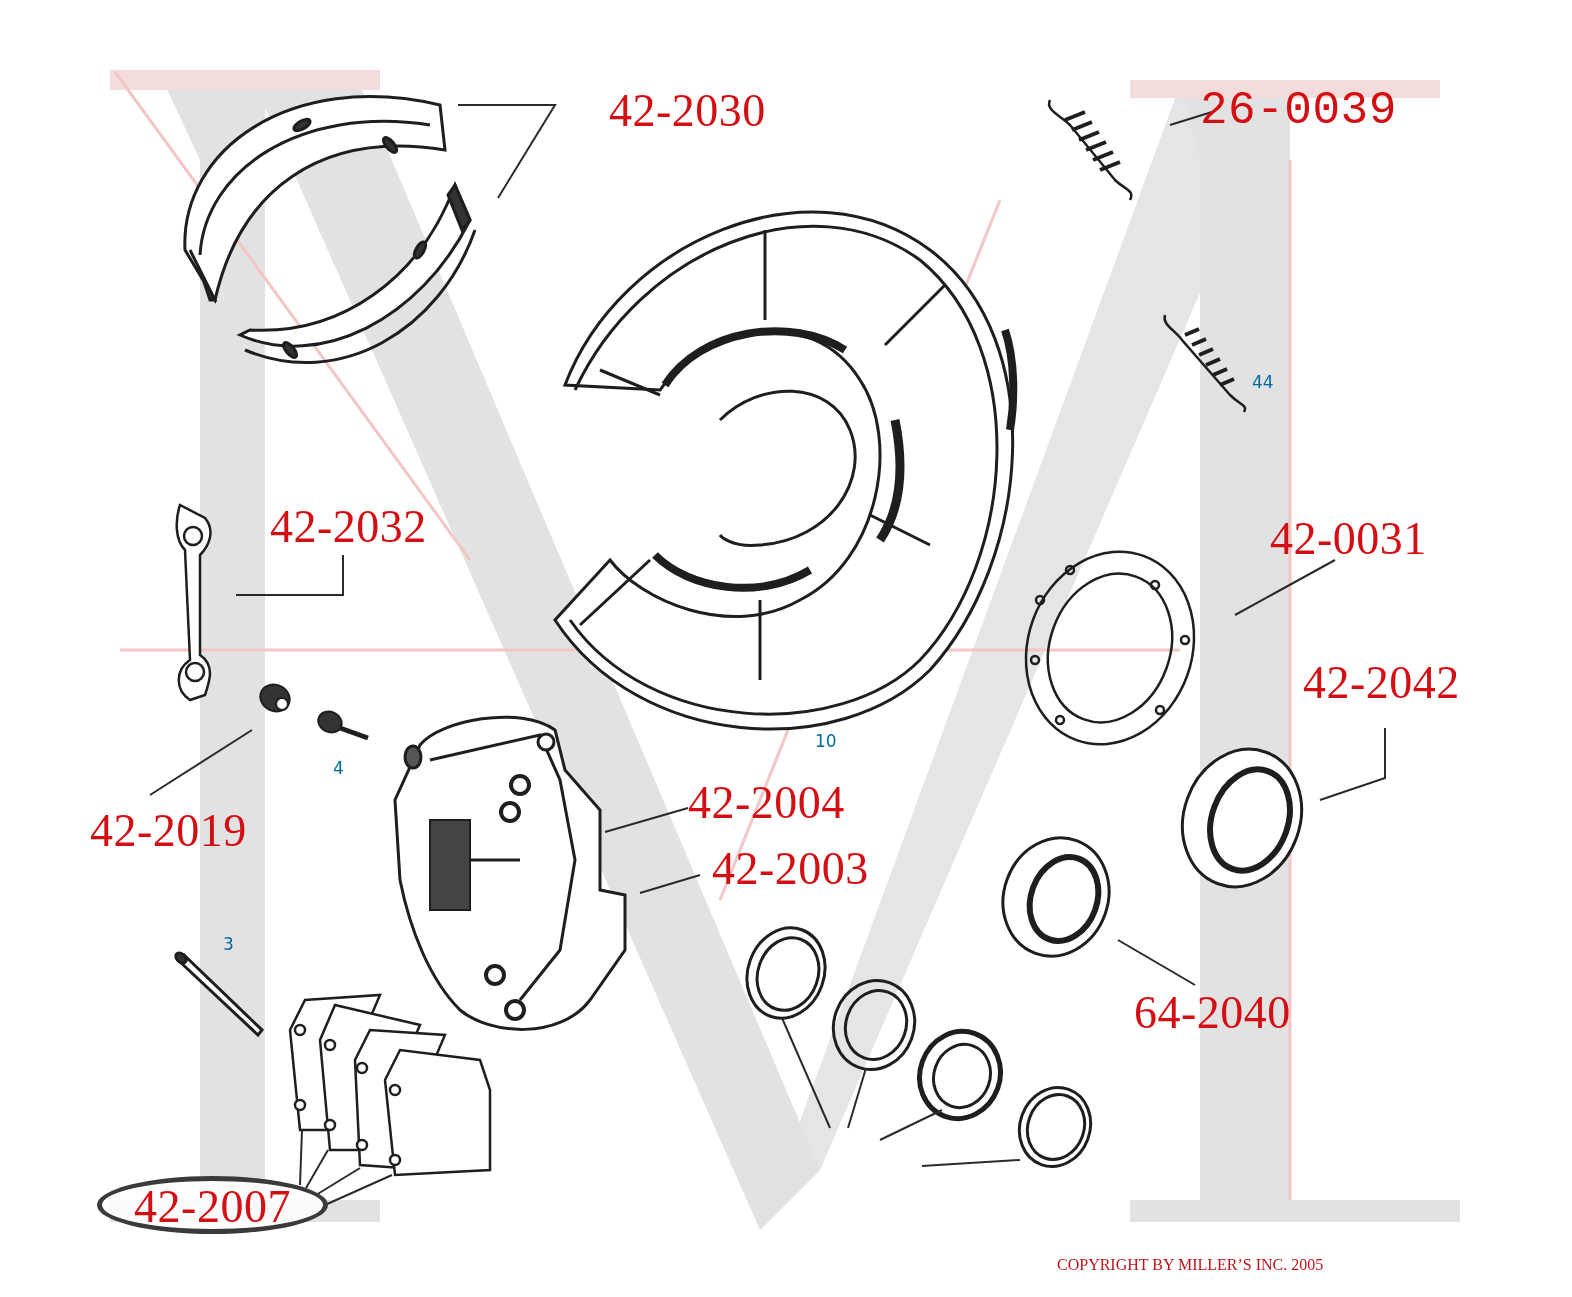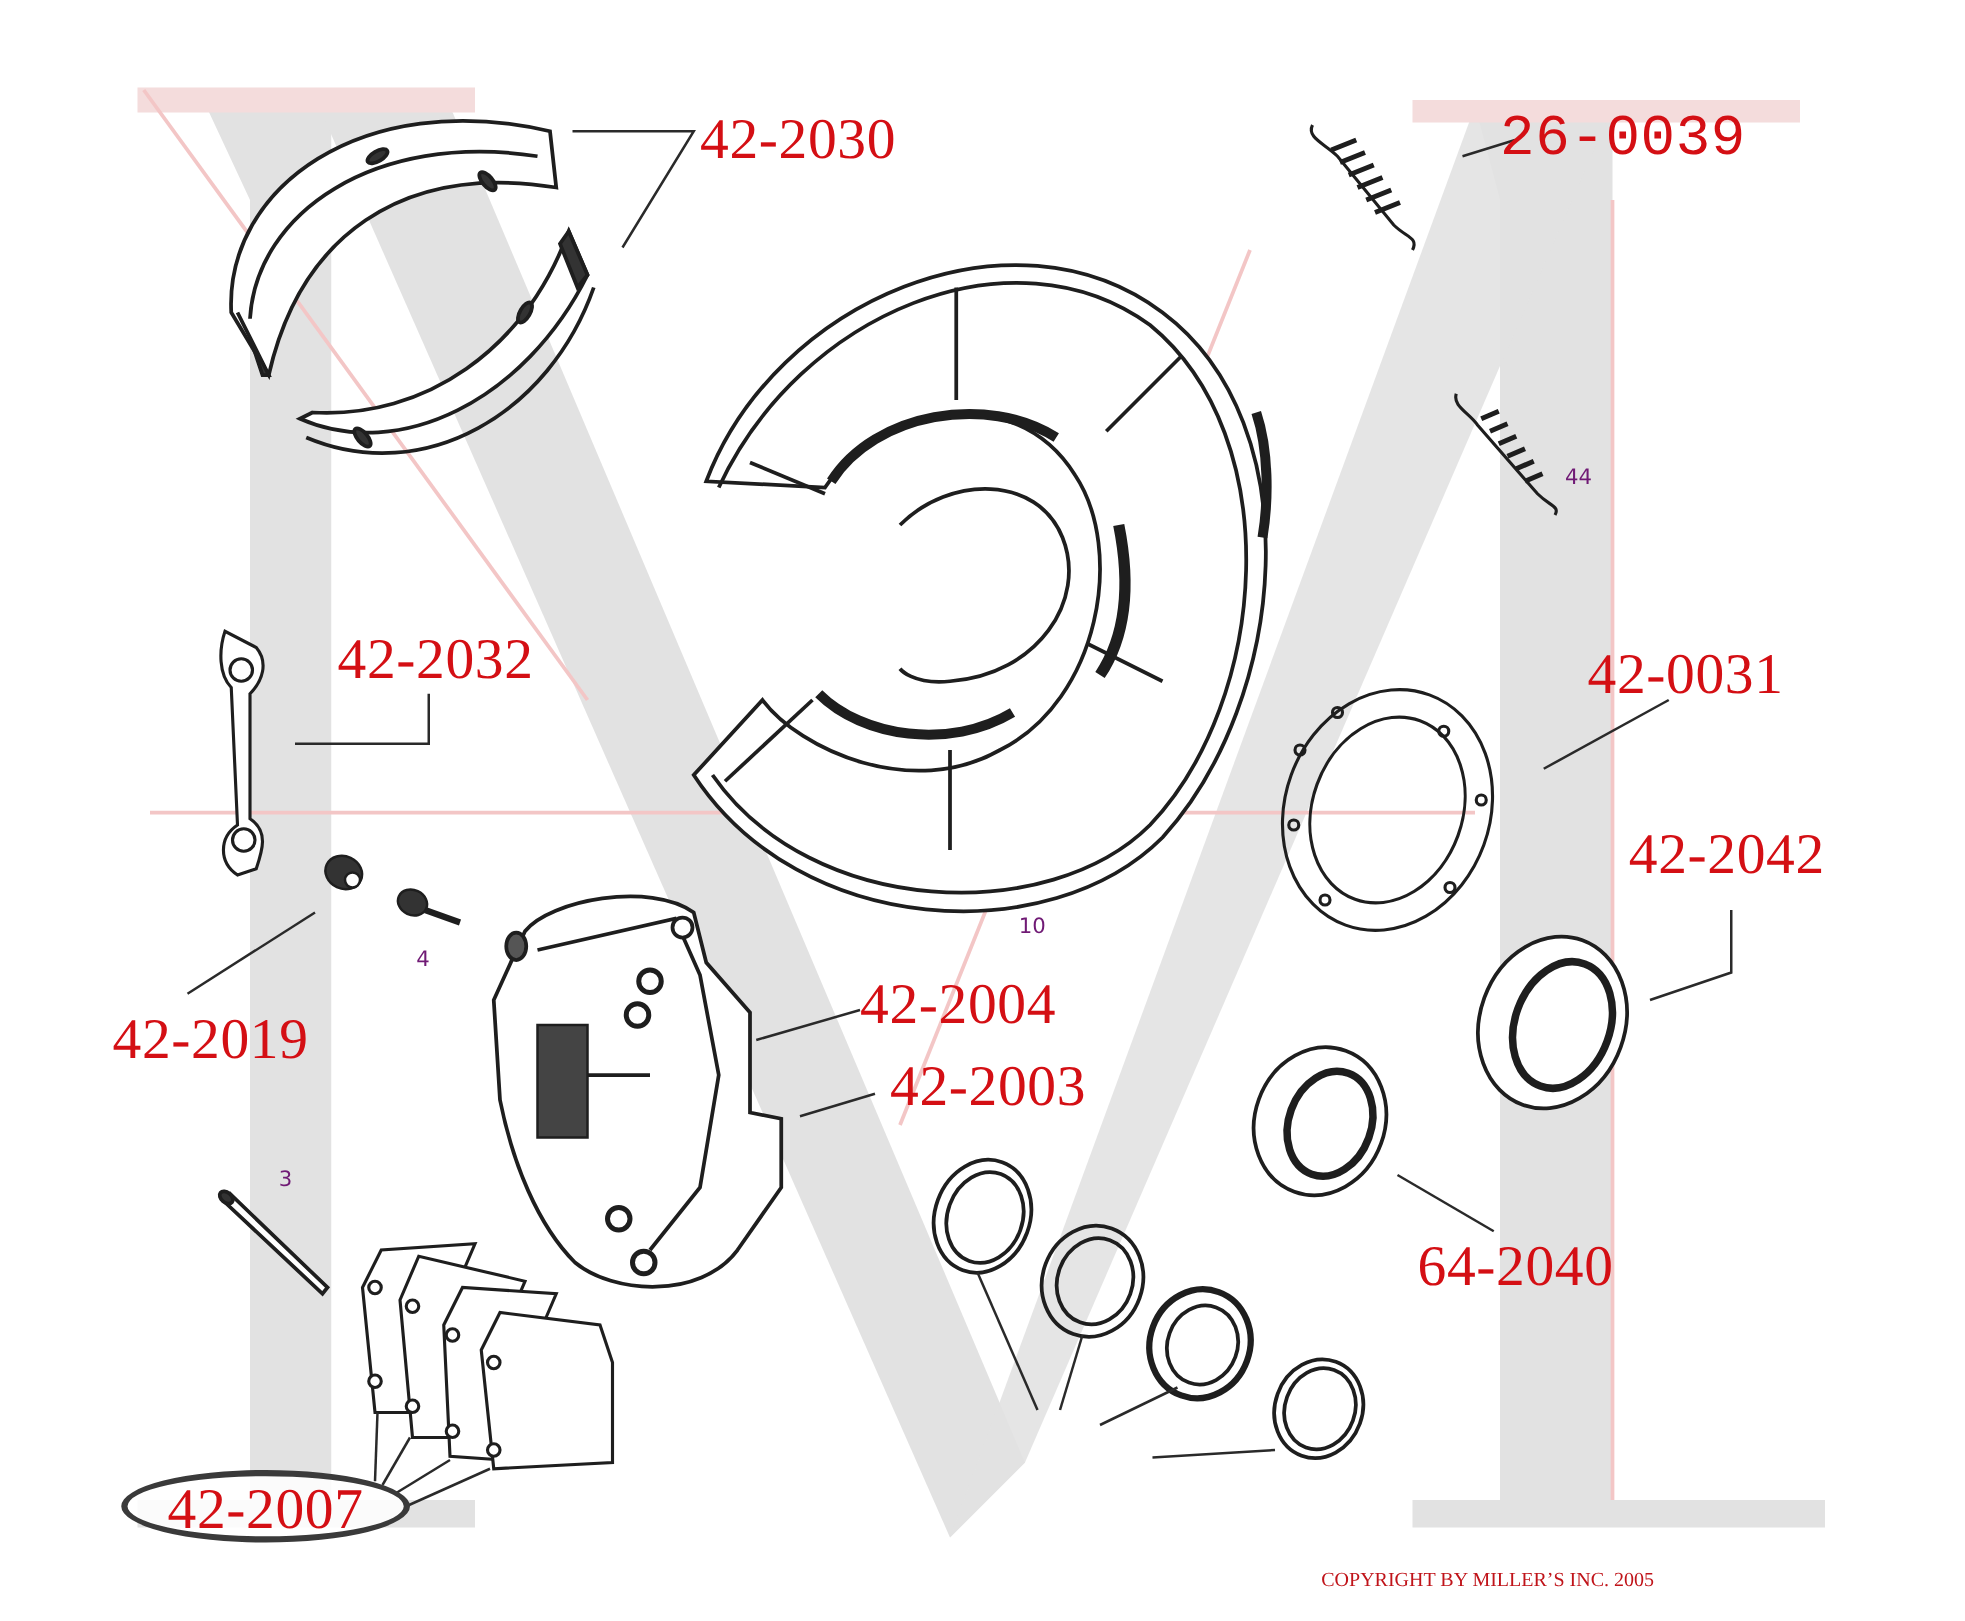--- a/index.html
+++ b/index.html
@@ -1,20 +1,20 @@
 <!DOCTYPE html>
 <html><head>
 <meta charset="utf-8">
 <style>
   html, body { margin: 0; padding: 0; background: #ffffff; }
   body { width: 1572px; height: 1297px; position: relative; overflow: hidden; font-family: "Liberation Serif", serif; }
   #stage { position: absolute; left: 0; top: 0; width: 1572px; height: 1297px; }
   svg { position: absolute; left: 0; top: 0; }
   .label { position: absolute; color: #d40f14; font-family: "Liberation Serif", serif; font-size: 46px; line-height: 1; white-space: nowrap; letter-spacing: 0.5px; }
-  .ref-num { position: absolute; color: #701a75; font-family: "DejaVu Sans", sans-serif; font-size: 17px; line-height: 1; }
+  .ref-num { position: absolute; color: #0369a1; font-family: "DejaVu Sans", sans-serif; font-size: 17px; line-height: 1; }
   .oval { position: absolute; border: 5px solid #3a3a3a; border-radius: 50%; box-sizing: border-box; background: rgba(255,255,255,0.85); }
   .oval .label { position: static; display: block; text-align: center; }
   .copyright { position: absolute; color: #c0141a; font-family: "Liberation Serif", serif; font-size: 16px; white-space: nowrap; }
 </style>
 </head>
 <body>
 
 <div id="stage">
 
   <svg width="1572" height="1297" viewBox="0 0 1572 1297">
@@ -162,21 +162,21 @@
       <path d="M866,1068 L848,1128"></path>
       <path d="M942,1110 L880,1140"></path>
       <path d="M1020,1160 L922,1166"></path>
       <path d="M302,1130 L300,1185"></path>
       <path d="M328,1150 L306,1188"></path>
       <path d="M360,1168 L316,1195"></path>
       <path d="M392,1175 L325,1205"></path>
     </g>
   </svg>
 
-  <div class="label" style="left:560px; top:88px;">42-2030</div>
+  <div class="label" style="left:609px; top:88px;">42-2030</div>
   <div class="label" style="left:1200px; top:88px;font-family:Liberation Mono, monospace;">26-0039</div>
   <div class="label" style="left:270px; top:504px;">42-2032</div>
   <div class="label" style="left:1270px; top:516px;">42-0031</div>
   <div class="label" style="left:1303px; top:660px;">42-2042</div>
   <div class="label" style="left:90px; top:808px;">42-2019</div>
   <div class="label" style="left:688px; top:780px;">42-2004</div>
   <div class="label" style="left:712px; top:846px;">42-2003</div>
   <div class="label" style="left:1134px; top:990px;">64-2040</div>
 
   <div class="oval" style="left:97px; top:1176px; width:231px; height:58px;">

